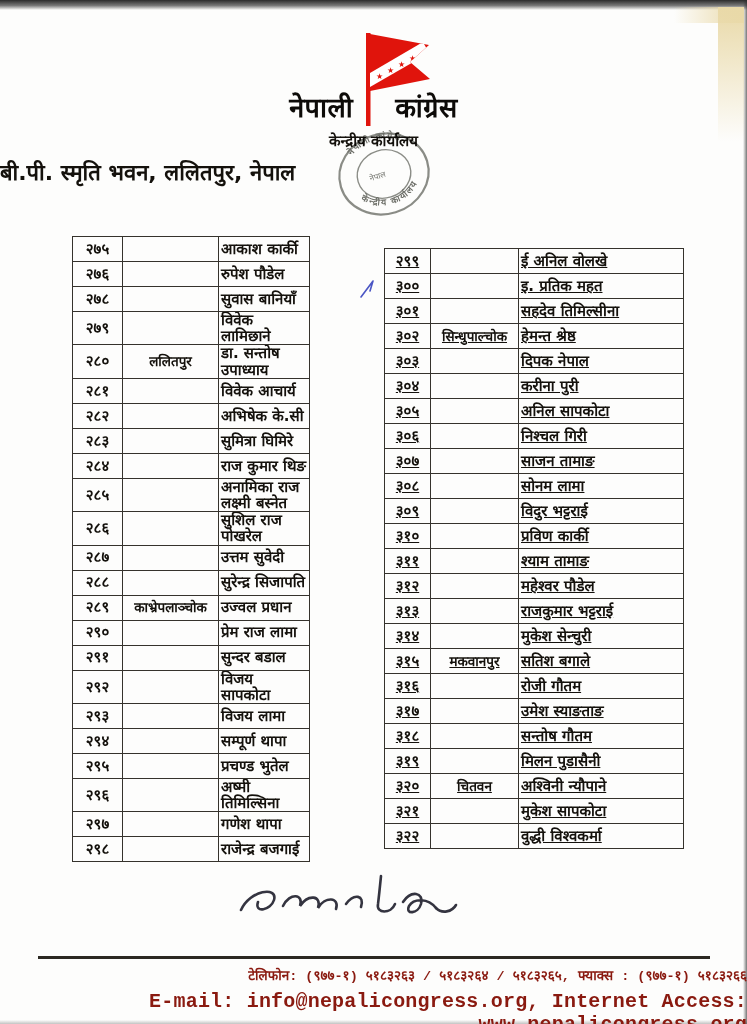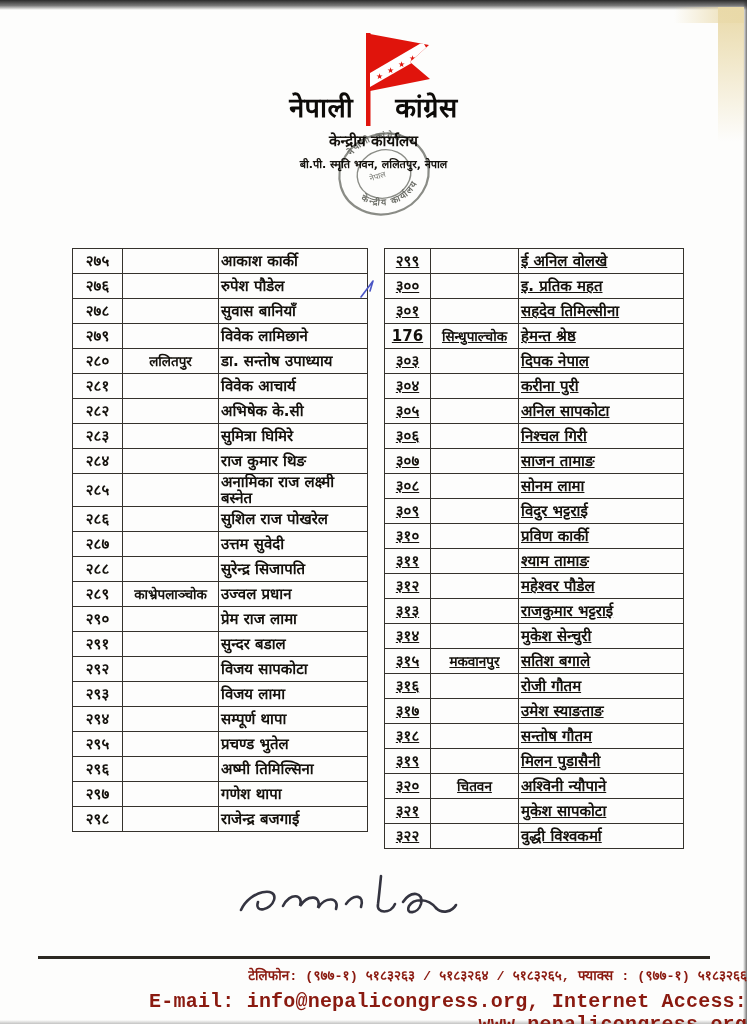--- a/index.html
+++ b/index.html
@@ -29,31 +29,31 @@
   .scan-corner-beige2{position:absolute;right:3px;top:7px;width:70px;height:16px;
     background:linear-gradient(270deg,var(--corner-beige),rgba(233,217,168,0));}
   .scan-bottom-edge{position:absolute;left:0;bottom:0;width:747px;height:4px;
     background:linear-gradient(0deg,rgba(60,60,60,.30),rgba(255,255,255,0));}
 
   
   .org-title{position:absolute;left:0;right:0;top:88px;text-align:center;
     font-size:27px;font-weight:700;color:#0d0b08;word-spacing:32px;letter-spacing:.5px;}
   .office-line{position:absolute;left:0;right:0;top:130px;text-align:center;
     font-size:15px;font-weight:700;color:#14110c;}
-  .address-line{position:absolute;left:0;right:0;top:156px;text-align:center;
-    font-size:11px;font-weight:700;color:#14110c;}
+  .address-line{position:absolute;left:0;right:0;top:156px;text-align:left;
+    font-size:22px;font-weight:700;color:#14110c;}
   .flag-svg{position:absolute;left:340px;top:30px;}
   .stamp-svg{position:absolute;left:328px;top:124px;mix-blend-mode:multiply;opacity:.88;}
 
   
   table.roster{position:absolute;border-collapse:collapse;table-layout:fixed;
     font-weight:700;font-size:15px;color:#14110c;}
   table.roster td{border:1.6px solid var(--table-line);height:24px;
     vertical-align:middle;line-height:1.08;padding:0 2px;overflow:hidden;}
-  #left-table{left:72px;top:248px;width:296px;}
+  #left-table{left:72px;top:236px;width:238px;}
   #right-table{left:384px;top:248px;width:300px;text-decoration:underline;}
   #left-table col.col-num{width:50px;} #left-table col.col-dist{width:96px;}
   #right-table col.col-num{width:46px;} #right-table col.col-dist{width:88px;}
   td.c-num{text-align:center;font-weight:700;}
   td.c-district{padding-left:5px;font-size:13.5px;white-space:nowrap;text-align:center;}
   td.c-name{padding-left:8px;}
 
   
   .signature-svg{position:absolute;left:228px;top:868px;}
   .pen-mark-svg{position:absolute;left:356px;top:278px;}
@@ -253,21 +253,21 @@
           <td class="c-num">३००</td>
           <td class="c-district"></td>
           <td class="c-name">इ. प्रतिक महत</td>
         </tr>
         <tr>
           <td class="c-num">३०१</td>
           <td class="c-district"></td>
           <td class="c-name">सहदेव तिमिल्सीना</td>
         </tr>
         <tr>
-          <td class="c-num">176</td>
+          <td class="c-num">३०२</td>
           <td class="c-district">सिन्धुपाल्चोक</td>
           <td class="c-name">हेमन्त श्रेष्ठ</td>
         </tr>
         <tr>
           <td class="c-num">३०३</td>
           <td class="c-district"></td>
           <td class="c-name">दिपक नेपाल</td>
         </tr>
         <tr>
           <td class="c-num">३०४</td>

